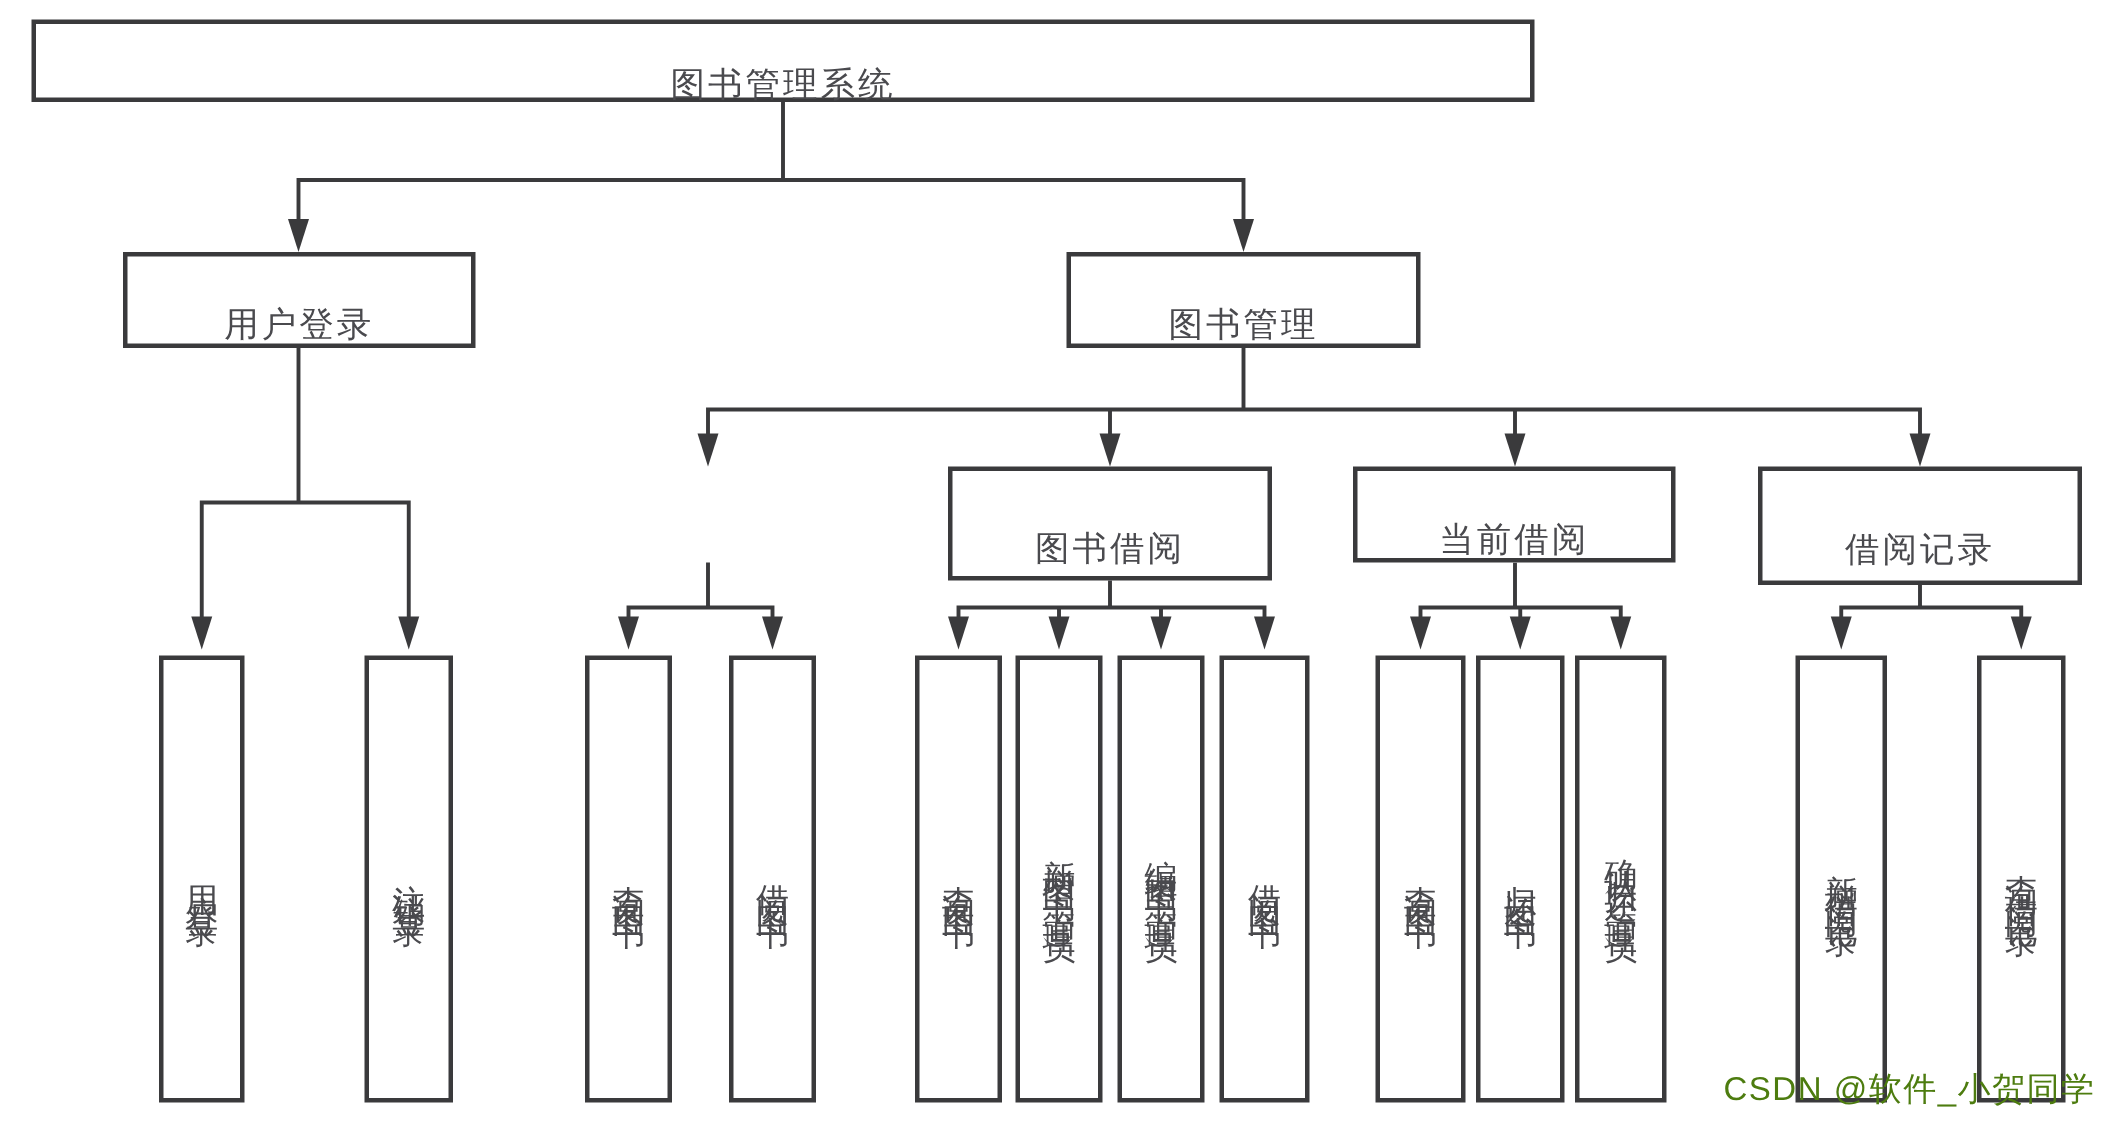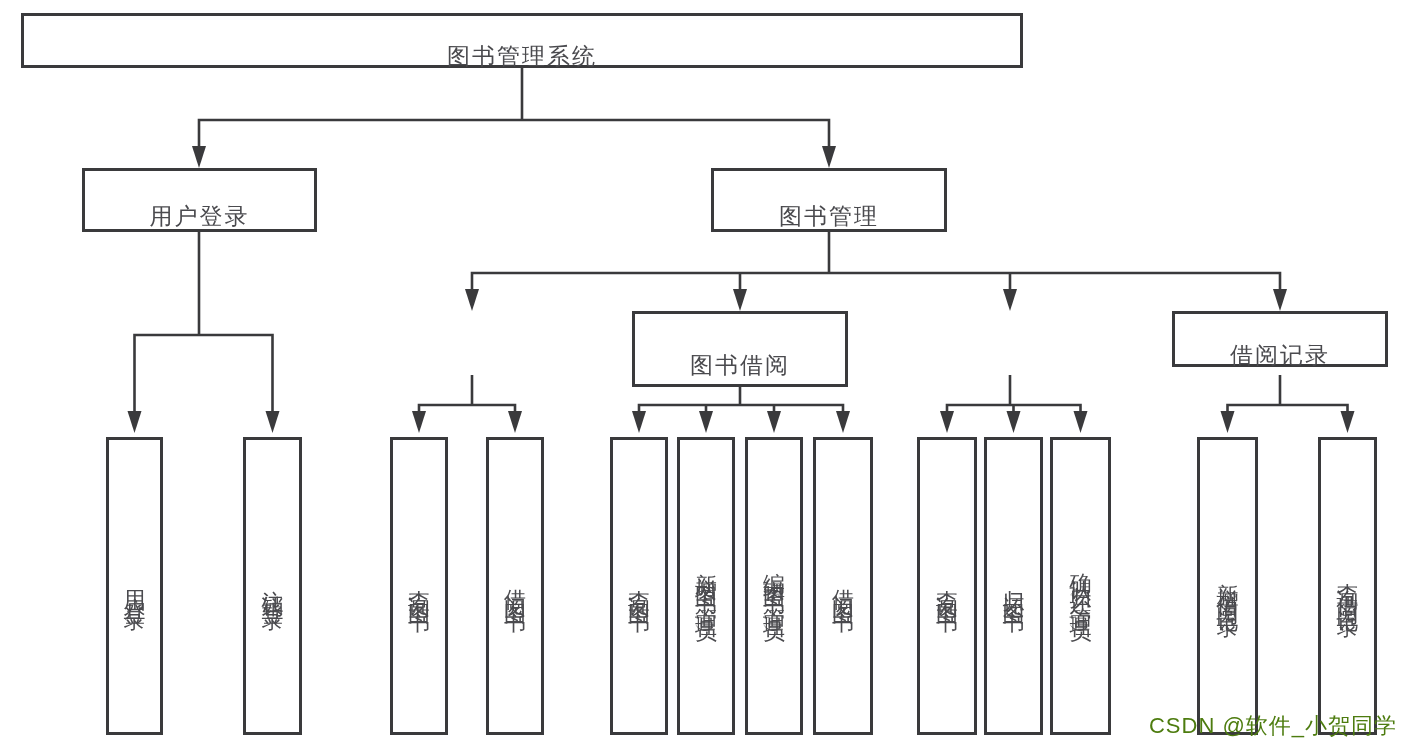--- a/index.html
+++ b/index.html
@@ -90,21 +90,24 @@
   <div class="box" style="left:82px;top:168px;width:235px;height:64px;">
     <span class="h-label">用户登录</span>
   </div>
   <div class="box" style="left:711px;top:168px;width:236px;height:64px;">
     <span class="h-label">图书管理</span>
   </div>
 
   <div class="box" style="left:632px;top:311px;width:216px;height:76px;">
     <span class="h-label">图书借阅</span>
   </div>
-  <div class="box" style="left:1172px;top:311px;width:216px;height:56px;">
+  <div class="box" style="left:902px;top:311px;width:215px;height:64px;">
+    <span class="h-label">当前借阅</span>
+  </div>
+  <div class="box" style="left:1172px;top:311px;width:216px;height:79px;">
     <span class="h-label">借阅记录</span>
   </div>
 
   <div class="box" style="left:106px;top:437px;width:57px;height:298px;">
     <span class="v-label">用户登录</span>
   </div>
   <div class="box" style="left:243px;top:437px;width:59px;height:298px;">
     <span class="v-label">注销登录</span>
   </div>
 

